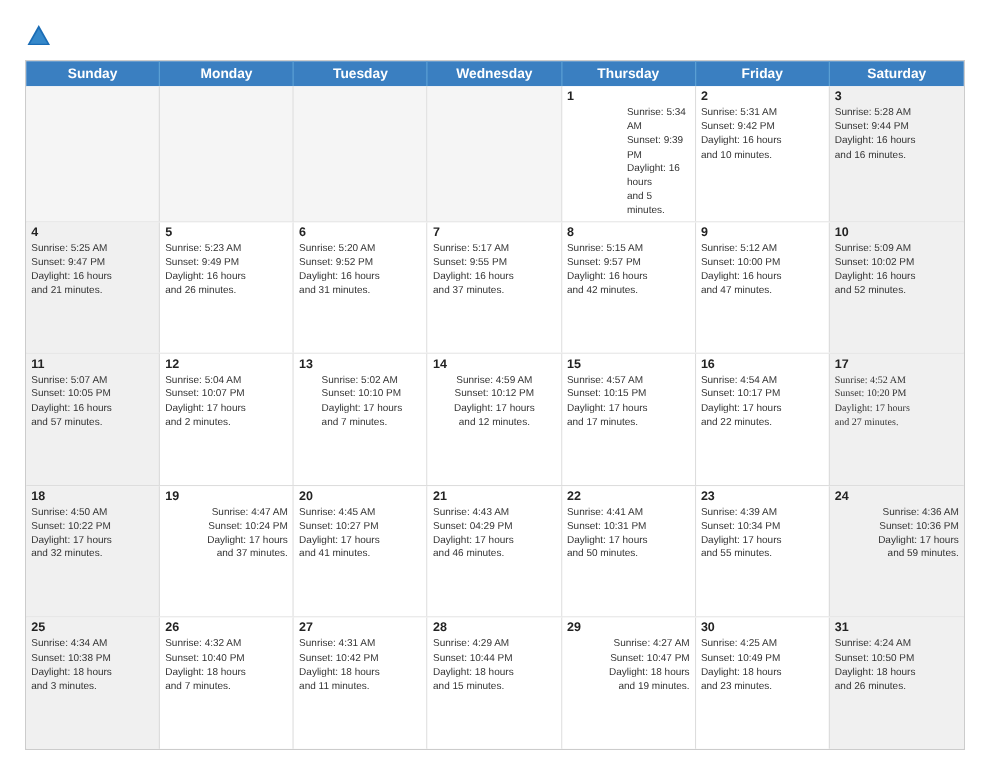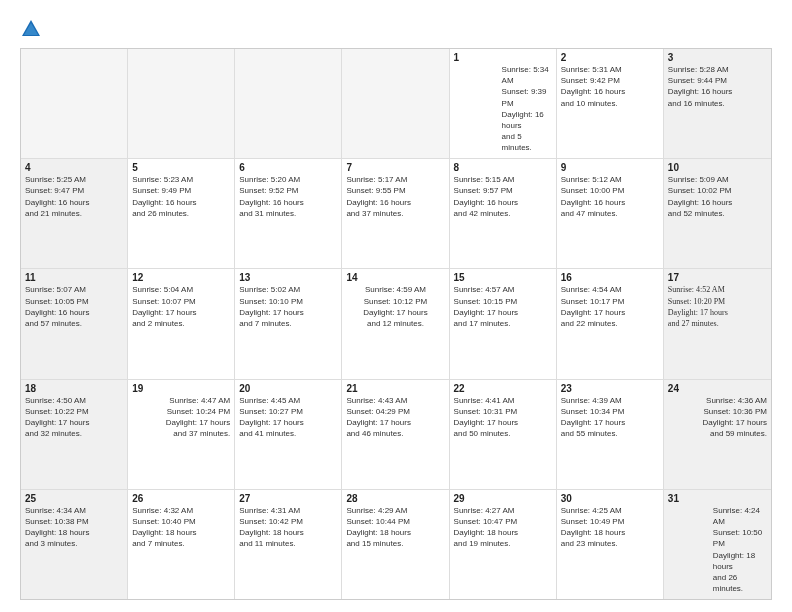--- a/index.html
+++ b/index.html
@@ -132,20 +132,29 @@
         <span class="logo-blue"></span>
       </div>
     </div>
     <div class="title-block">
       <div class="month-title"></div>
       <div class="subtitle"></div>
     </div>
   </div>
 
   <div class="calendar">
+    <div class="cal-header">
+    <div class="cal-header-cell">Sunday</div>
+        <div class="cal-header-cell">Monday</div>
+        <div class="cal-header-cell">Tuesday</div>
+        <div class="cal-header-cell">Wednesday</div>
+        <div class="cal-header-cell">Thursday</div>
+        <div class="cal-header-cell">Friday</div>
+        <div class="cal-header-cell">Saturday</div>
+      </div>
     <div class="cal-body">
     <div class="cal-row">
           <div class="cal-cell empty"></div>
           <div class="cal-cell empty"></div>
           <div class="cal-cell empty"></div>
           <div class="cal-cell empty"></div>
           <div class="cal-cell">
             <span class="day-num">1</span>
             <div class="cell-text" style="white-space: pre-line; margin-left: 48px;">Sunrise: 5:34 AM
 Sunset: 9:39 PM
@@ -228,21 +237,21 @@
           </div>
           <div class="cal-cell">
             <span class="day-num">12</span>
             <div class="cell-text" style="white-space: pre-line;">Sunrise: 5:04 AM
 Sunset: 10:07 PM
 Daylight: 17 hours
 and 2 minutes.</div>
           </div>
           <div class="cal-cell">
             <span class="day-num">13</span>
-            <div class="cell-text" style="white-space: pre-line;">Sunrise: 5:02 AM
+            <div class="cell-text" style="white-space: pre-line; margin-left: 18px;">Sunrise: 5:02 AM
 Sunset: 10:10 PM
 Daylight: 17 hours
 and 7 minutes.</div>
           </div>
           <div class="cal-cell">
             <span class="day-num">14</span>
             <div class="cell-text" style="white-space: pre-line; text-align: center;">Sunrise: 4:59 AM
 Sunset: 10:12 PM
 Daylight: 17 hours
 and 12 minutes.</div>
@@ -344,35 +353,35 @@
           </div>
           <div class="cal-cell">
             <span class="day-num">28</span>
             <div class="cell-text" style="white-space: pre-line;">Sunrise: 4:29 AM
 Sunset: 10:44 PM
 Daylight: 18 hours
 and 15 minutes.</div>
           </div>
           <div class="cal-cell">
             <span class="day-num">29</span>
-            <div class="cell-text" style="white-space: pre-line;">Sunrise: 4:27 AM
+            <div class="cell-text" style="white-space: pre-line; text-align: right;">Sunrise: 4:27 AM
 Sunset: 10:47 PM
 Daylight: 18 hours
 and 19 minutes.</div>
           </div>
           <div class="cal-cell">
             <span class="day-num">30</span>
             <div class="cell-text" style="white-space: pre-line;">Sunrise: 4:25 AM
 Sunset: 10:49 PM
 Daylight: 18 hours
 and 23 minutes.</div>
           </div>
           <div class="cal-cell shaded">
             <span class="day-num">31</span>
-            <div class="cell-text" style="white-space: pre-line; margin-left: 45px;">Sunrise: 4:24 AM
+            <div class="cell-text" style="white-space: pre-line;">Sunrise: 4:24 AM
 Sunset: 10:50 PM
 Daylight: 18 hours
 and 26 minutes.</div>
           </div>
         </div>
       </div>
   </div>
 </div>
 
 </body></html>

